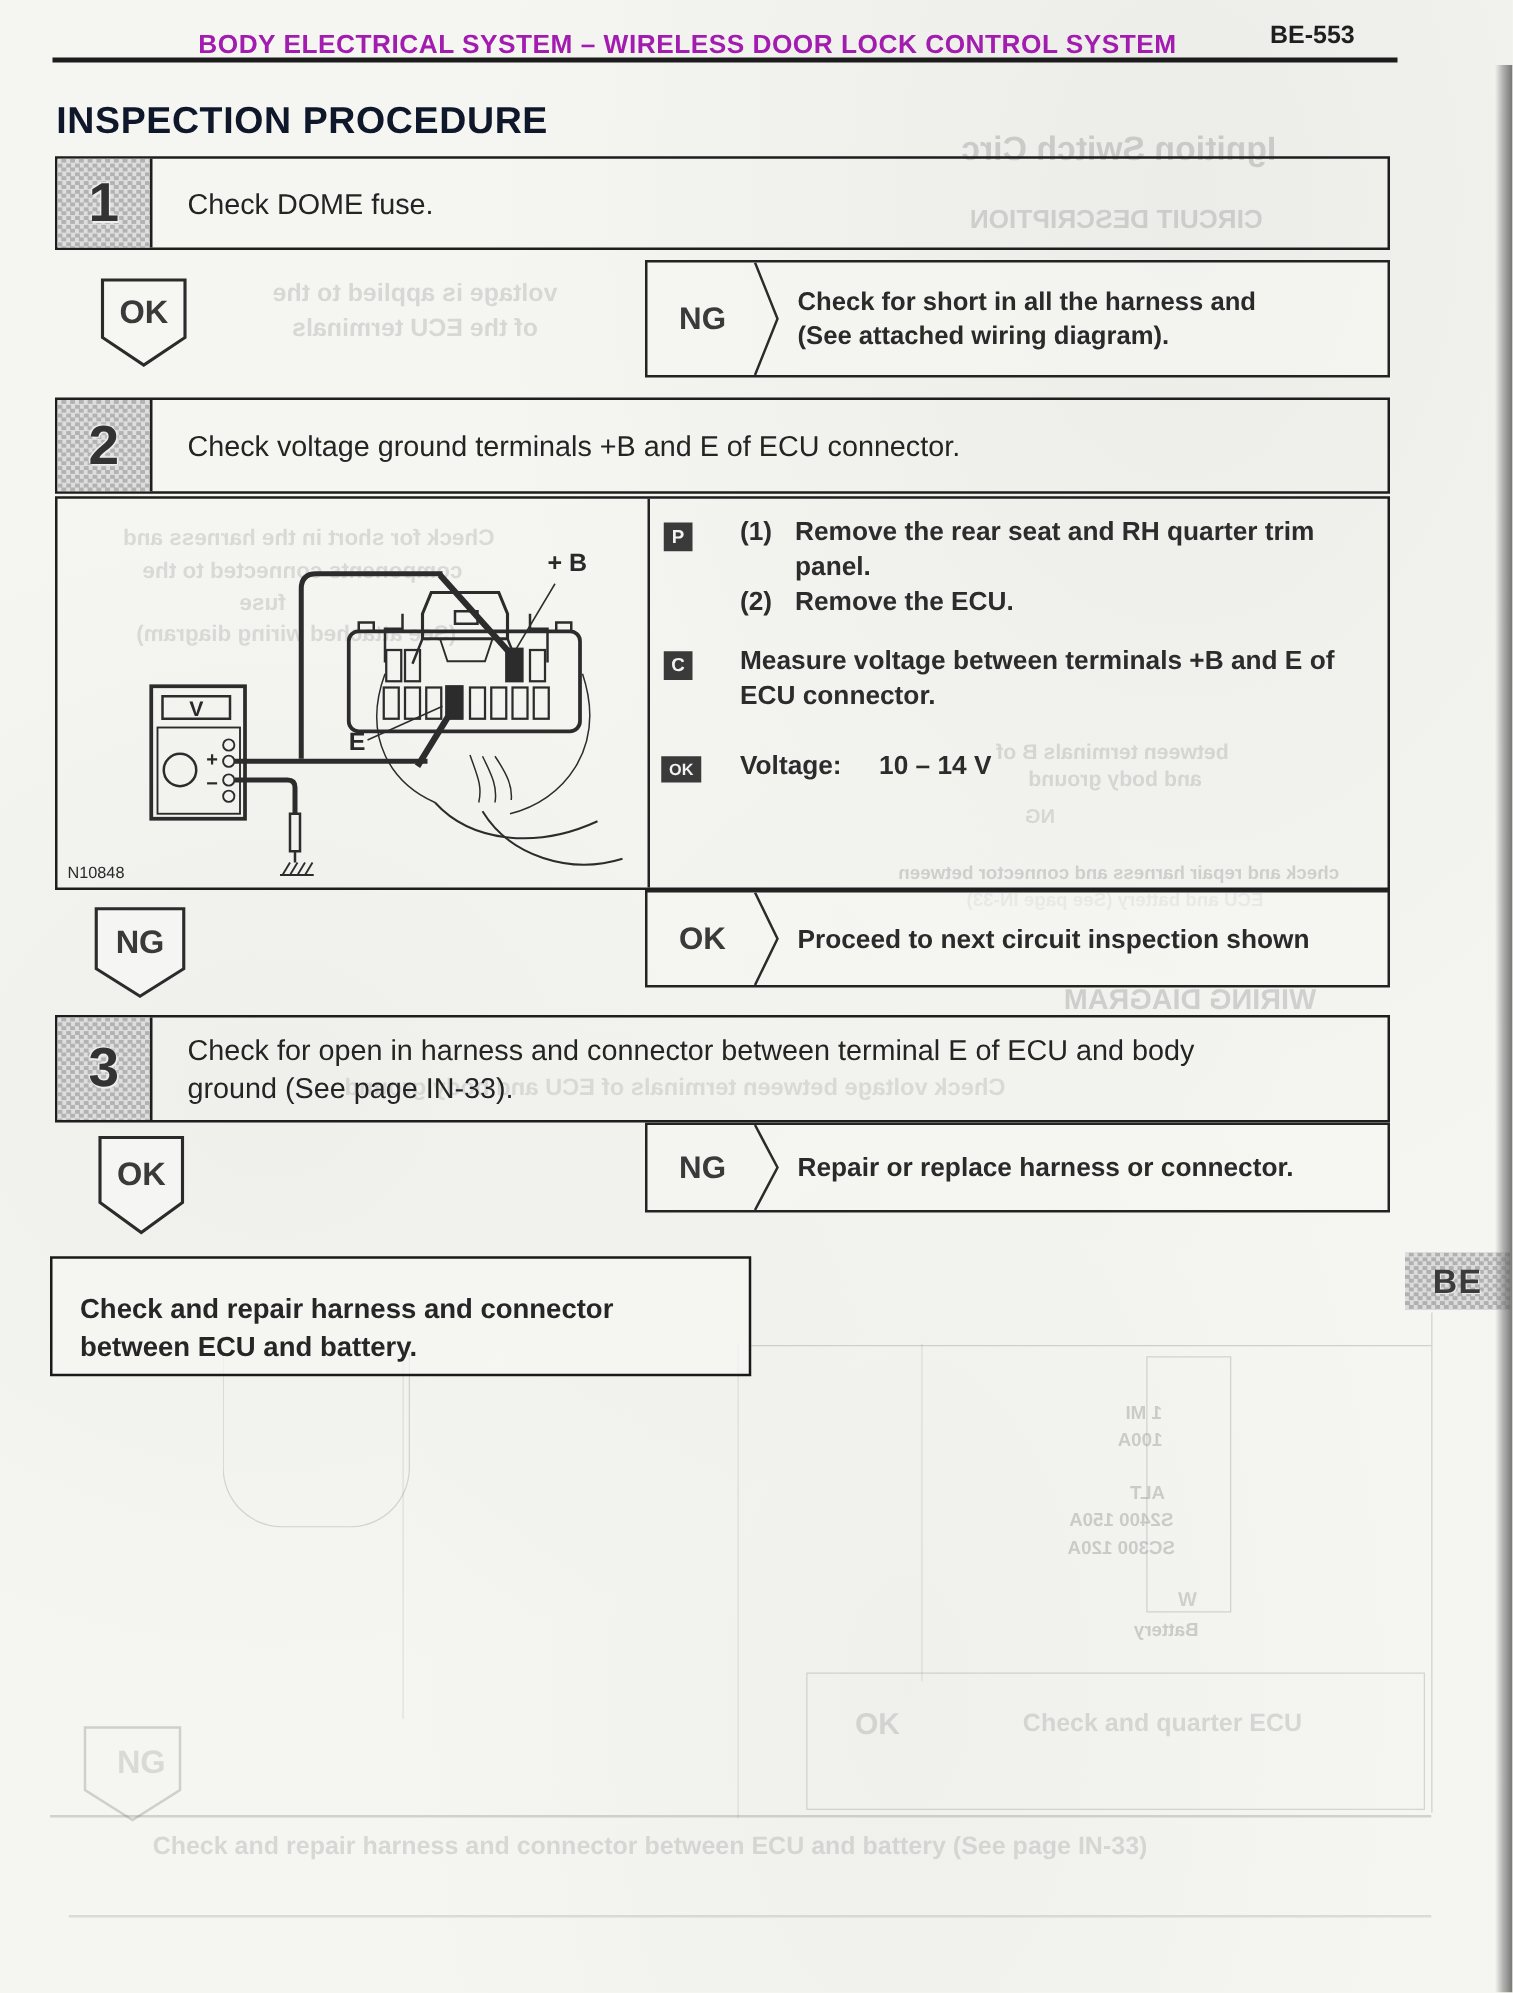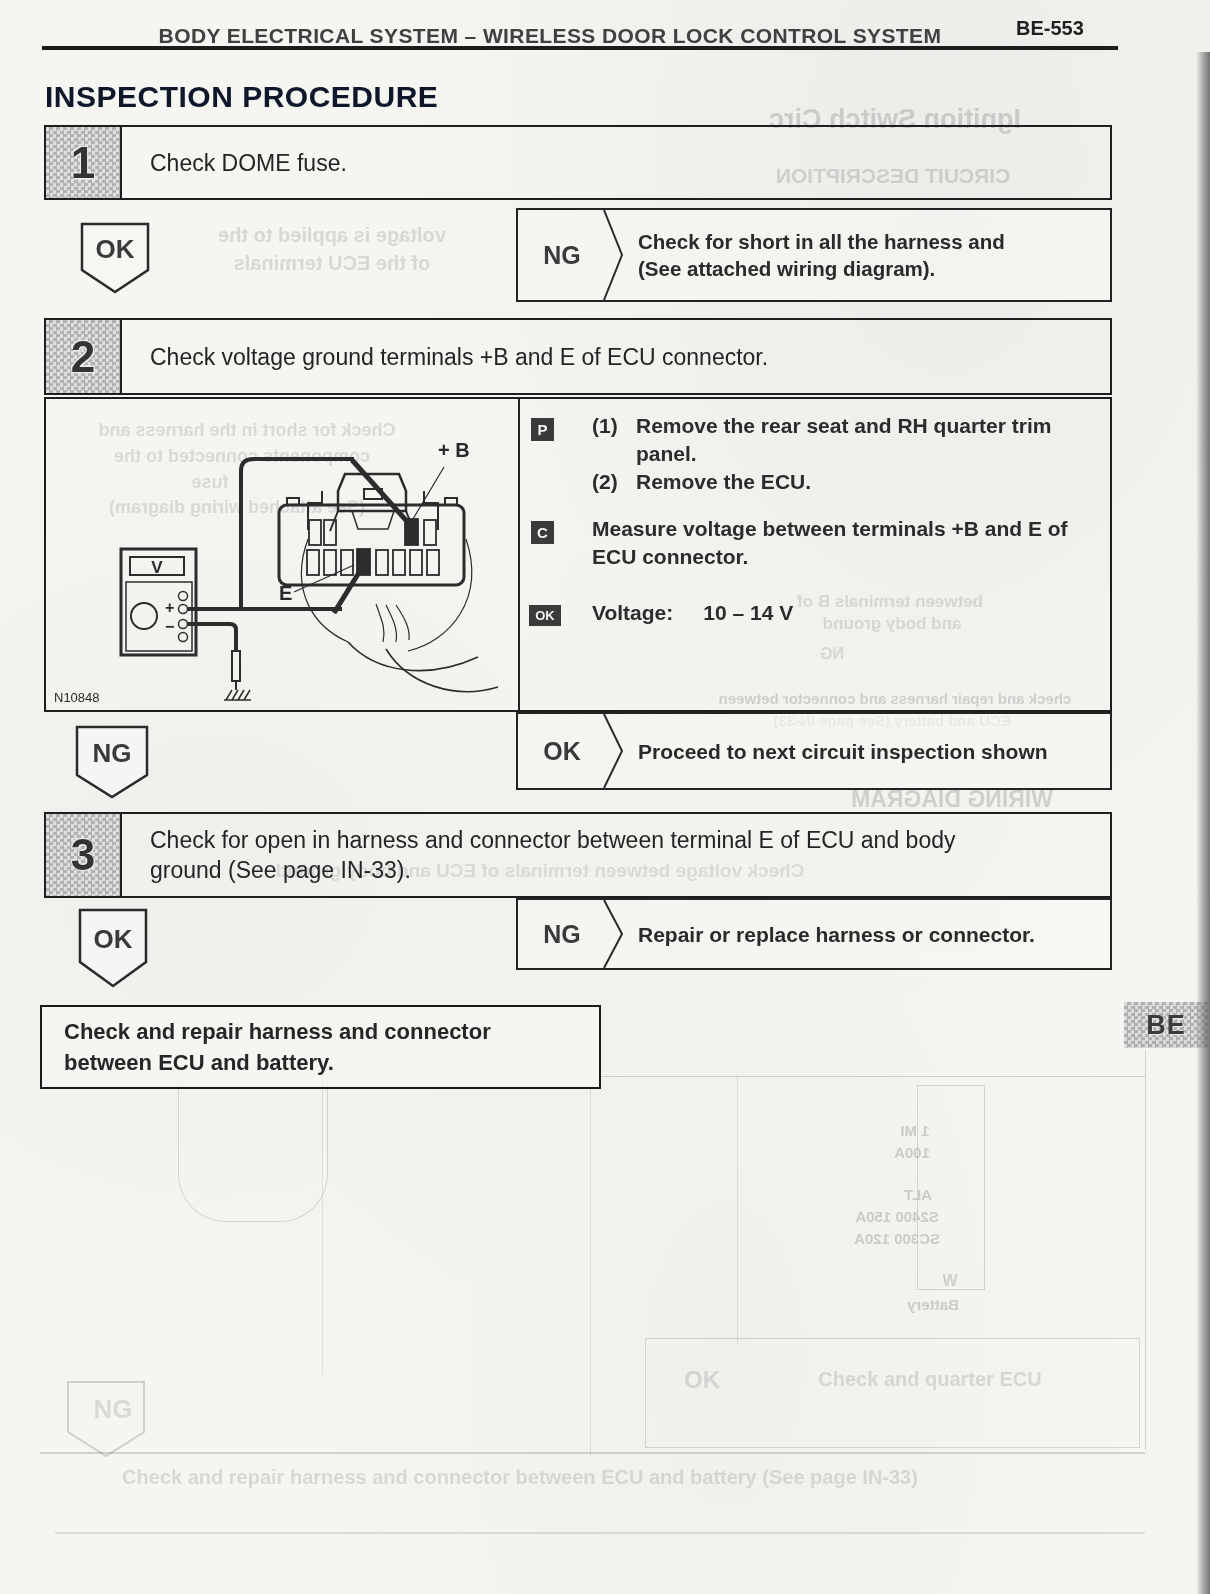--- a/index.html
+++ b/index.html
@@ -11,21 +11,21 @@
       radial-gradient(ellipse at 78% 10%, rgba(175,175,175,0.13), transparent 42%),
       radial-gradient(ellipse at 18% 55%, rgba(175,175,175,0.09), transparent 38%),
       radial-gradient(ellipse at 60% 85%, rgba(175,175,175,0.08), transparent 40%);
     font-family:"Liberation Sans", sans-serif;
     color:#1f1f1f; overflow:hidden;
   }
   .abs { position:absolute; }
 
   
   .hdr-title { left:120px; top:24px; width:860px; text-align:center;
-    font-size:21px; font-weight:bold; letter-spacing:0.4px; color:#404040; }
+    font-size:21px; font-weight:bold; letter-spacing:0.4px; color:#a21caf; }
   .hdr-page { left:1016px; top:17px; font-size:20px; font-weight:bold;text-align:center; }
   .hdr-rule { left:42px; top:46px; width:1076px; height:4px; background:#1c1c1c; }
   .section-heading { left:45px; top:80px; font-size:30px; font-weight:bold;
     letter-spacing:0.5px; color:#0f172a; }
 
   
   .step-box { left:44px; width:1068px; border:2.5px solid #1e1e1e; display:flex; }
   .step-num {
     width:76px; flex:0 0 76px; border-right:2.5px solid #1e1e1e;
     background:conic-gradient(#b2b2b2 25%, #dedede 0 50%, #b2b2b2 0 75%, #dedede 0);
@@ -66,23 +66,23 @@
     line-height:28px; color:#2c2c2c; }
   .pitem { display:flex; }
   .pitem .num { width:44px; flex:0 0 44px; }
   .pitem .txt { width:432px; }
   .volt-label { font-weight:bold; }
   .volt-value { font-weight:bold; margin-left:30px; }
 
   .diagram-cell svg text { font-family:"Liberation Sans", sans-serif; fill:#2a2a2a; }
 
   
-  .footer-box { left:40px; top:1005px; width:561px; height:84px;
+  .footer-box { left:40px; top:1005px; width:561px; height:96px;
     border:2.5px solid #1a1a1a; background:rgba(246,246,243,0.7);
-    display:flex; align-items:center; padding:6px 28px 6px 22px;
+    display:flex; align-items:flex-end; padding:6px 28px 6px 22px;
     font-size:22px; font-weight:bold; line-height:31px; color:#262626; }
 
   
   .be-tab { left:1124px; top:1002px; width:84px; height:46px;
     background:conic-gradient(#b0b0b0 25%, #dcdcdc 0 50%, #b0b0b0 0 75%, #dcdcdc 0);
     background-size:7px 7px;
     display:flex; align-items:center; justify-content:center;
     font-size:27px; font-weight:bold; color:#3b3b3b;
     text-shadow:1px 1px 0 #e8e8e8; letter-spacing:1px; }
 

